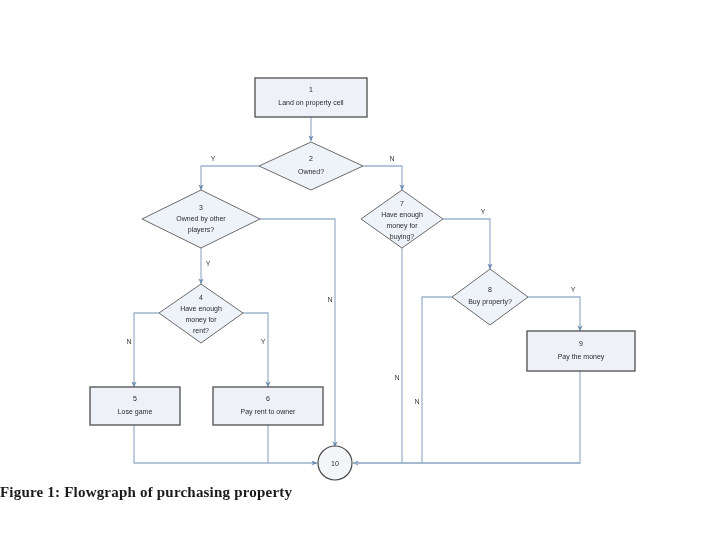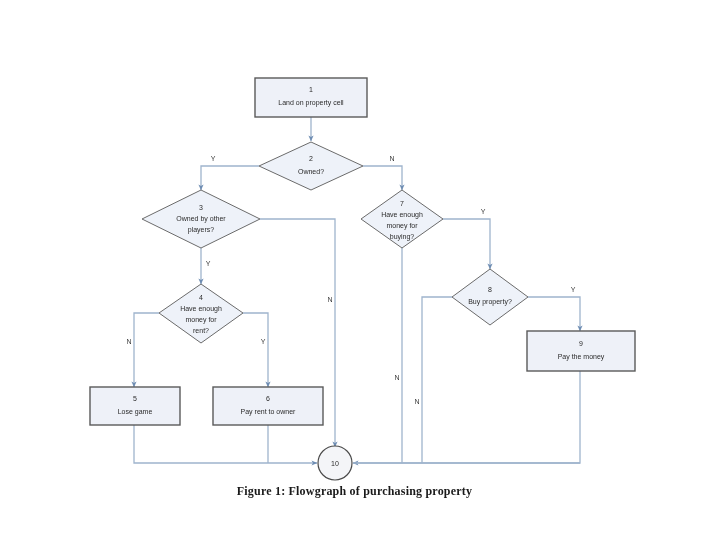--- a/index.html
+++ b/index.html
@@ -68,24 +68,23 @@
     font-size: 7px;
     fill: #3a3a3a;
     text-anchor: middle;
     dominant-baseline: middle;
   }
   .caption {
     position: absolute;
     left: 0;
     top: 484px;
     width: 709px;
-    text-align: center;
     font-family: "Liberation Serif", serif;
     font-weight: bold;
-    font-size: 12px;
+    font-size: 15px;
     color: #1a1a1a;
     letter-spacing: 0.2px;
   }
 </style>
 </head>
 <body>
 
 <div id="figure-root">
 
   <svg id="flow-svg" viewBox="0 0 720 540">

